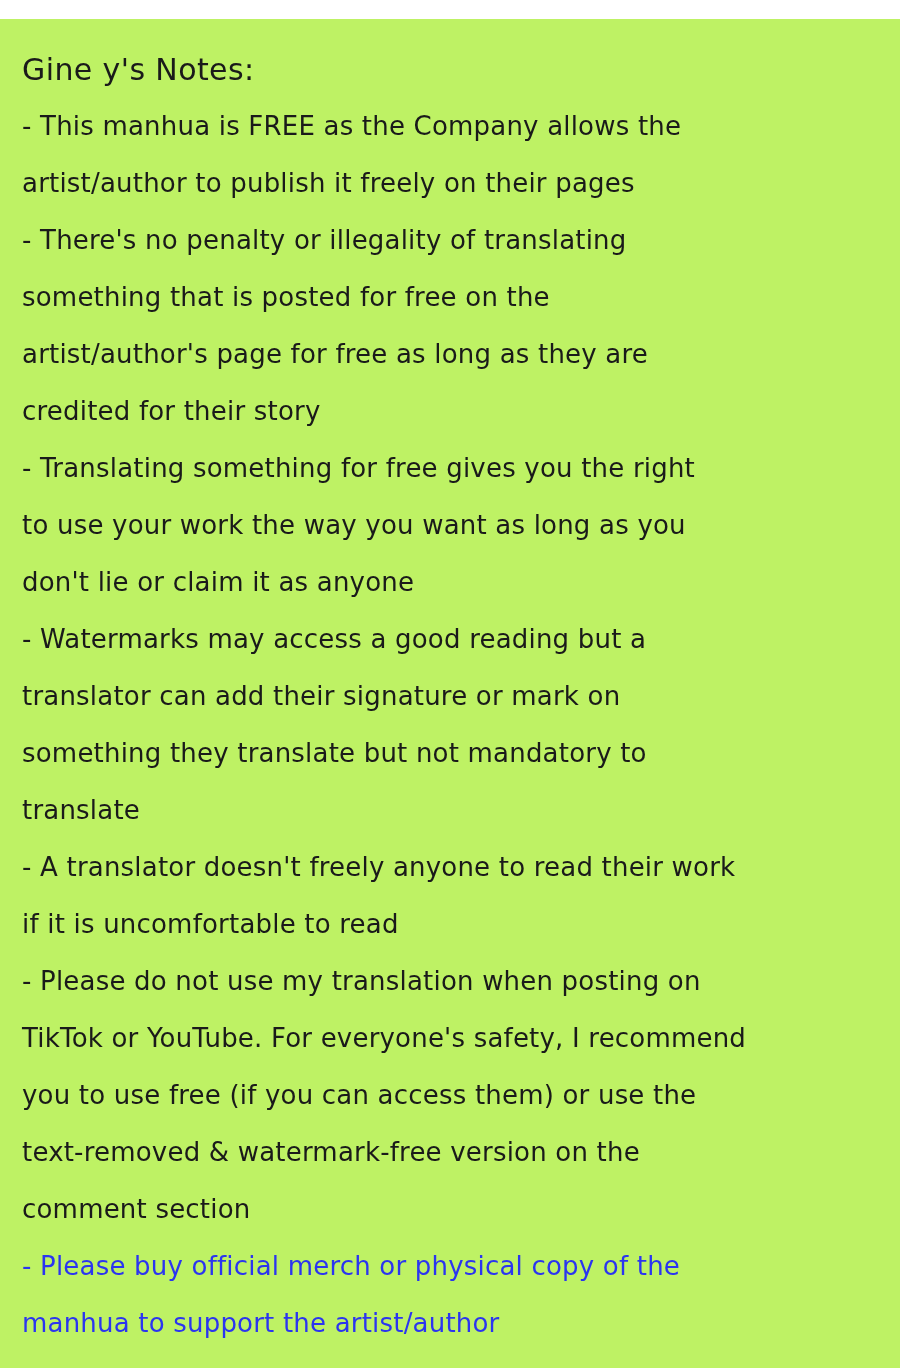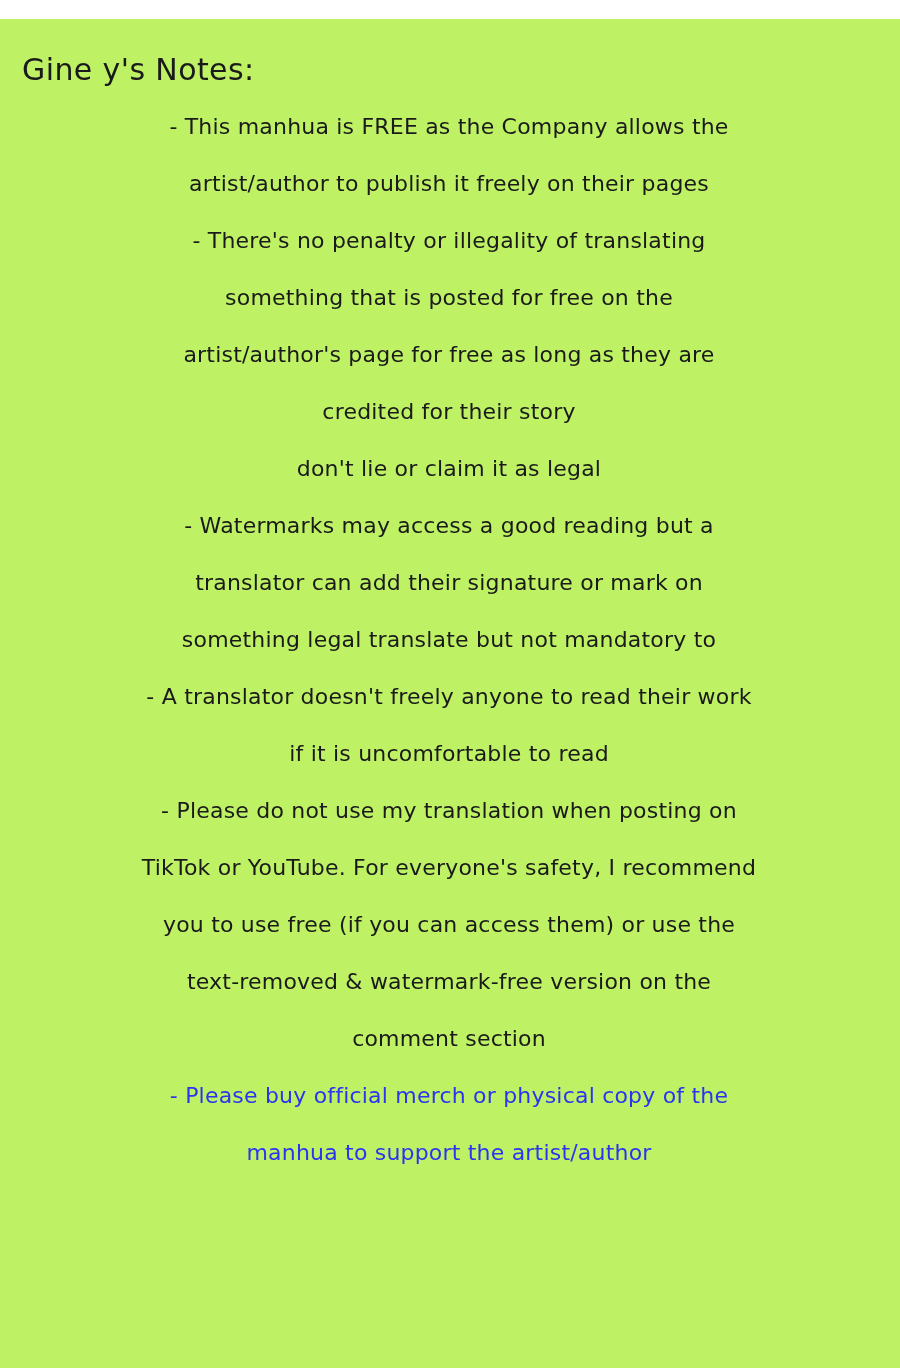--- a/index.html
+++ b/index.html
@@ -22,50 +22,52 @@
     margin-top: 19px;
   }
   .note-title {
     font-size: 30px;
     line-height: 57px;
     color: #1a1a1a;
     letter-spacing: 0.4px;
     white-space: nowrap;
   }
   .note-line {
-    font-size: 22px;
+    font-size: 26px;
     line-height: 57px;
     color: #1a1a1a;
     letter-spacing: 0.2px;
     white-space: nowrap;
-    text-align: center;
   }
   .note-line.blue {
     color: #2b35f0;
   }
   .note-block {
     display: block;
   }
 </style>
 </head>
 <body>
 
 <div class="page">
   <div class="note-title">Gine y's Notes:</div>
   <div class="note-block">
     <div class="note-line">- This manhua is FREE as the Company allows the</div>
     <div class="note-line">artist/author to publish it freely on their pages</div>
     <div class="note-line">- There's no penalty or illegality of translating</div>
     <div class="note-line">something that is posted for free on the</div>
     <div class="note-line">artist/author's page for free as long as they are</div>
     <div class="note-line">credited for their story</div>
-    <div class="note-line">don't lie or claim it as legal</div>
+    <div class="note-line">- Translating something for free gives you the right</div>
+    <div class="note-line">to use your work the way you want as long as you</div>
+    <div class="note-line">don't lie or claim it as anyone</div>
     <div class="note-line">- Watermarks may access a good reading but a</div>
     <div class="note-line">translator can add their signature or mark on</div>
-    <div class="note-line">something legal translate but not mandatory to</div>
+    <div class="note-line">something they translate but not mandatory to</div>
+    <div class="note-line">translate</div>
     <div class="note-line">- A translator doesn't freely anyone to read their work</div>
     <div class="note-line">if it is uncomfortable to read</div>
     <div class="note-line">- Please do not use my translation when posting on</div>
     <div class="note-line">TikTok or YouTube. For everyone's safety, I recommend</div>
     <div class="note-line">you to use free (if you can access them) or use the</div>
     <div class="note-line">text-removed &amp; watermark-free version on the</div>
     <div class="note-line">comment section</div>
     <div class="note-line blue">- Please buy official merch or physical copy of the</div>
     <div class="note-line blue">manhua to support the artist/author</div>
   </div>

